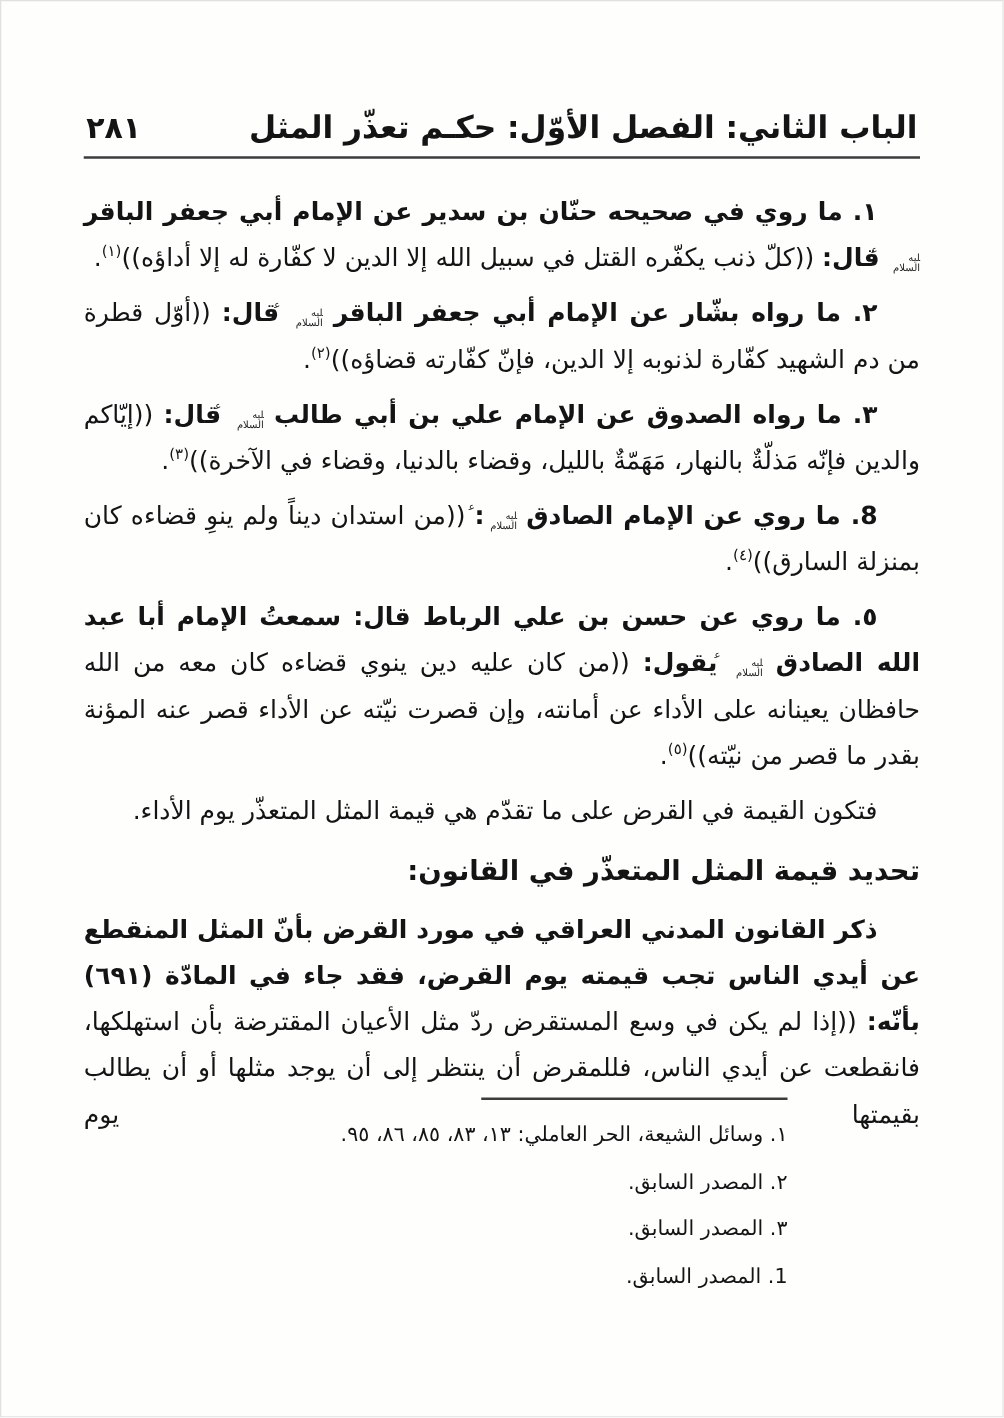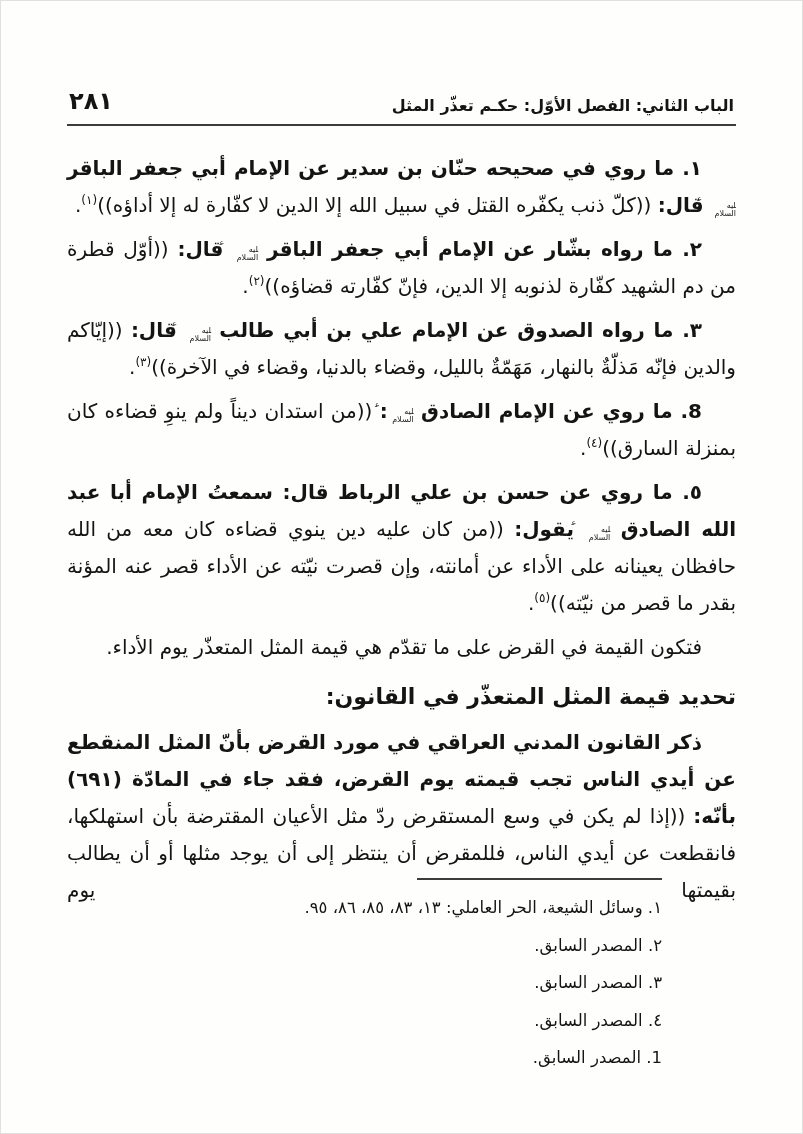--- a/index.html
+++ b/index.html
@@ -13,42 +13,42 @@
     font-family:"DejaVu Sans", sans-serif;
     color:#141414;
     padding:86px 66px 0 66px;
     overflow:hidden;
   }
   
   .header {
     display:flex; justify-content:space-between; align-items:flex-end;
     padding:0 2px 9px 2px;
   }
-  .header-title { font-size:16px; font-weight:bold; letter-spacing:0; }
+  .header-title { font-size:25px; font-weight:bold; letter-spacing:0; }
   .page-num { font-size:24px; font-weight:bold; }
   .header-rule { border:none; border-top:2px solid #3c3c3c; margin:0 0 24px 0; }
 
   
   .body-text { font-size:20px; line-height:37px; text-align:justify; }
   p.hadith { margin:0 0 7px 0; text-indent:34px; }
   .lead { font-weight:bold; }
   .quote { font-weight:normal; }
   sup.fnref { font-size:12px; line-height:0; vertical-align:8px; font-weight:normal; }
   .hon {
     display:inline-block; width:26px;
     font-size:8px; line-height:0.95; text-align:right;
     vertical-align:-4px; font-weight:normal; color:#222;
     white-space:normal; word-break:break-word;
   }
   p.closing { margin:4px 0 10px 0; text-indent:34px; }
   h2.section { font-size:22px; font-weight:bold; margin:12px 0 9px 0; }
   p.law { margin:0; text-indent:34px; text-align:justify; text-align-last:justify; }
 
   
-  .footnotes { position:absolute; top:877px; right:50px; left:66px; }
+  .footnotes { position:absolute; top:877px; right:82px; left:66px; }
   .fn-sep { width:245px; border-top:2px solid #3c3c3c; margin:0 90px 9px 0; }
   .fn-line { font-size:16.5px; line-height:37.5px; margin-right:90px; text-align:right; }
 </style>
 </head>
 <body>
 
 <div class="page">
 
   <div class="header">
     <div class="header-title">الباب الثاني: الفصل الأوّل: حكـم تعذّر المثل</div>
@@ -101,17 +101,16 @@
       <span class="quote">((إذا لم يكن في وسع المستقرض ردّ مثل الأعيان المقترضة بأن استهلكها، فانقطعت عن أيدي الناس، فللمقرض أن ينتظر إلى أن يوجد مثلها أو أن يطالب بقيمتها يوم</span>
     </p>
 
   </div>
 
   <div class="footnotes">
     <div class="fn-sep"></div>
     <div class="fn-line">١. وسائل الشيعة، الحر العاملي: ١٣، ٨٣، ٨٥، ٨٦، ٩٥.</div>
     <div class="fn-line">٢. المصدر السابق.</div>
     <div class="fn-line">٣. المصدر السابق.</div>
-    <div class="fn-line">٤. المصدر السابق.</div>
     <div class="fn-line">1. المصدر السابق.</div>
   </div>
 
 </div>
 
 </body></html>

